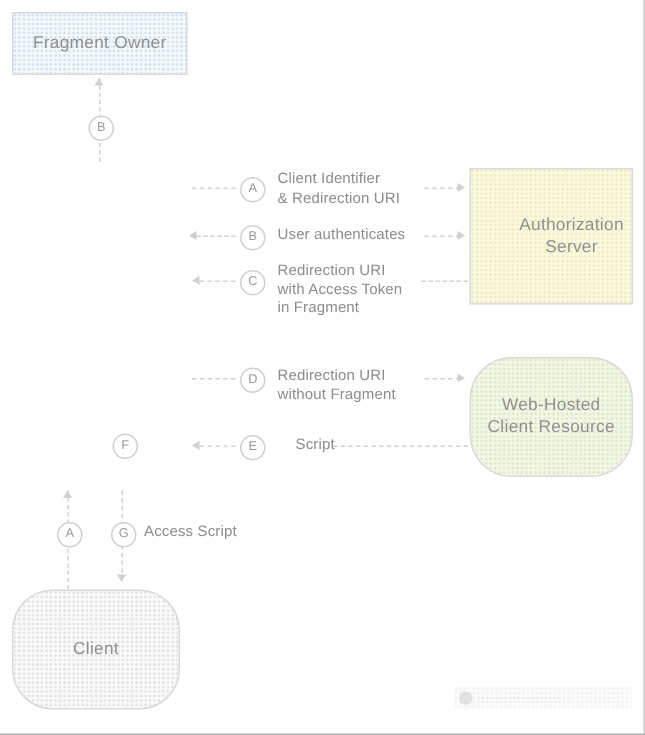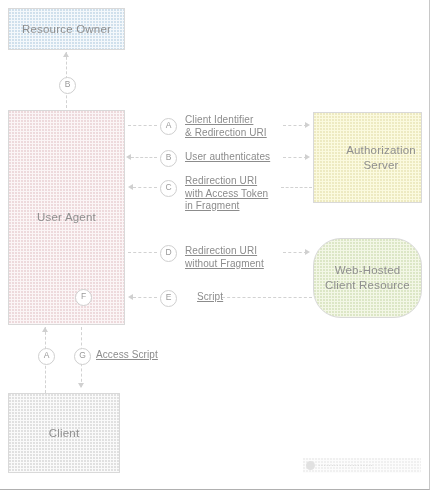--- a/index.html
+++ b/index.html
@@ -47,20 +47,21 @@
     background-color: #fbf5f6;
     background-image:
       radial-gradient(circle at 1px 1px, rgba(205,150,155,0.30) 0.7px, transparent 0.9px);
     background-size: 3px 3px;
   }
   .tex-gray {
     background-color: #fafafa;
     background-image:
       radial-gradient(circle at 1px 1px, rgba(150,150,150,0.26) 0.7px, transparent 0.9px);
     background-size: 3px 3px;
+    border-radius: 27px;
   }
   .tex-yellow {
     background-color: #fbfadf;
     background-image:
       radial-gradient(circle at 1px 1px, rgba(200,190,110,0.28) 0.7px, transparent 0.9px);
     background-size: 3px 3px;
     padding-left: 27px;
   }
   .tex-green {
     background-color: #f3f7e6;
@@ -94,21 +95,20 @@
   }
 
   
   .step-text {
     position: absolute;
     color: #8c8c8c;
     font-size: 10px;
     line-height: 12.5px;
     white-space: pre-line;
     letter-spacing: 0.1px;
-    text-decoration: underline;
   }
 
   
   .hline {
     position: absolute;
     height: 0;
     border-top: 1px dashed #d2d2d2;
   }
   .vline {
     position: absolute;
@@ -155,26 +155,23 @@
     white-space: nowrap;
     overflow: hidden;
   }
 </style>
 </head>
 <body>
 
 <div id="diagram">
 
   <div class="node tex-blue" id="node-resource-owner">
-    <span class="node-label">Resource Owner</span>
-  </div>
-
-  <div class="node tex-pink" id="node-user-agent">
-    <span class="node-label">User Agent</span>
-  </div>
+    <span class="node-label">Fragment Owner</span>
+  </div>
+
 
   <div class="node tex-gray" id="node-client">
     <span class="node-label">Client</span>
   </div>
 
   <div class="node tex-yellow" id="node-auth-server">
     <span class="node-label" style="white-space: pre-line;">Authorization
 Server</span>
   </div>
 

